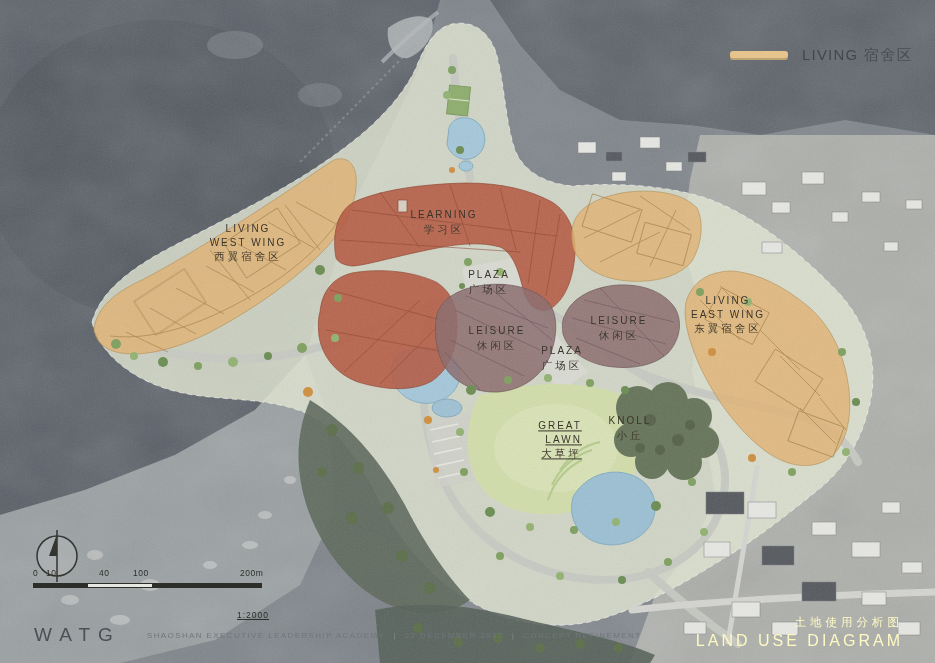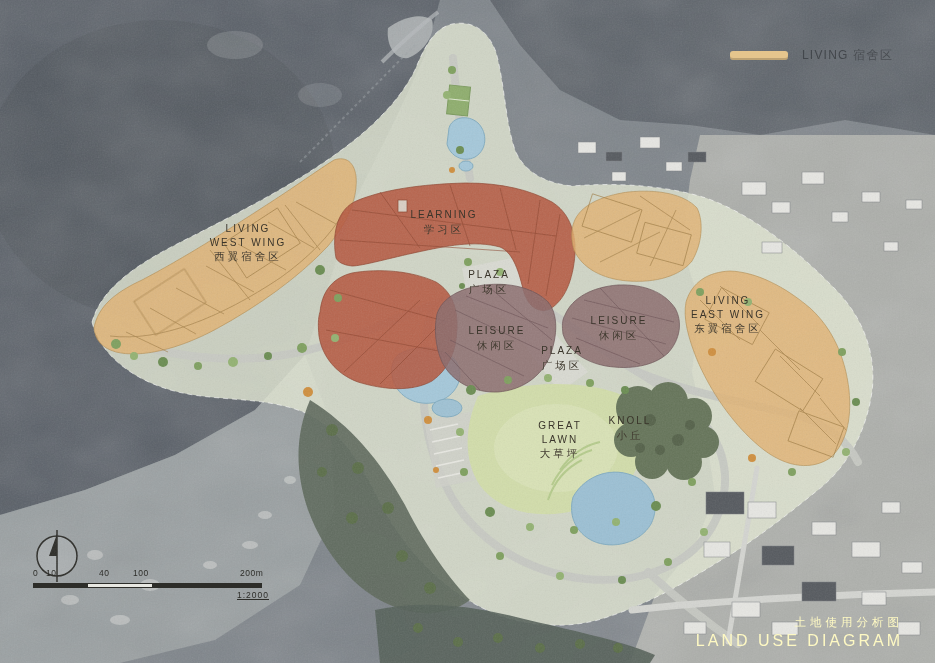--- a/index.html
+++ b/index.html
@@ -9,38 +9,38 @@
   }
   #stage svg.map{position:absolute;left:0;top:0;width:935px;height:663px;display:block;}
 
   
   .map-label{
     position:absolute;transform:translate(-50%,-50%);
     text-align:center;color:#3a352b;font-size:10px;letter-spacing:2px;
     line-height:1.35;white-space:nowrap;font-weight:400;
   }
   .map-label .cn{font-size:10.5px;letter-spacing:3px;font-weight:400;color:#413b30;}
-  .map-label.left{text-align:center;}
+  .map-label.left{text-align:right;text-decoration:underline;}
 
   
   .legend{position:absolute;left:730px;top:46px;}
   .legend-row{display:flex;align-items:center;height:19px;}
   .legend-swatch{
     width:58px;height:9px;border-radius:3px;display:inline-block;
     box-shadow:inset 0 -2px 0 rgba(0,0,0,.18);opacity:.95;
   }
-  .legend-text{margin-left:14px;font-size:12px;letter-spacing:1.2px;color:#43474c;white-space:nowrap;}
+  .legend-text{margin-left:14px;font-size:15px;letter-spacing:1.2px;color:#43474c;white-space:nowrap;}
   .legend-text .cn{letter-spacing:1.5px;color:#4a4e53;}
 
   
   .scalebar{position:absolute;left:30px;top:568px;width:245px;height:38px;font-size:8.5px;color:#2e2e2a;}
   .scalebar .tick{position:absolute;top:0;letter-spacing:.5px;}
   .scalebar .bar{position:absolute;left:3px;top:15px;width:229px;height:5px;background:#2d2d29;}
   .scalebar .bar-inset{position:absolute;left:55px;top:1px;width:64px;height:3px;background:#e8e8e2;}
-  .scalebar .ratio{position:absolute;right:6px;top:22px;letter-spacing:1px;text-decoration:underline;}
+  .scalebar .ratio{position:absolute;right:6px;top:42px;letter-spacing:1px;text-decoration:underline;}
 
   
   .footer{position:absolute;left:34px;top:624px;display:flex;align-items:center;}
   .footer .logo{font-size:19px;letter-spacing:8px;color:#4b5055;font-weight:500;}
   .footer .meta{margin-left:26px;font-size:8px;letter-spacing:1.4px;color:#71767a;white-space:nowrap;}
   .footer .meta .sep{margin:0 8px;color:#80858a;}
 
   
   .sheet-title{position:absolute;right:32px;top:615px;text-align:right;color:#fef9c3;}
   .sheet-title .cn{font-size:11.5px;letter-spacing:4px;}
@@ -374,19 +374,25 @@
     <span class="tick" style="left:16px">10</span>
     <span class="tick" style="left:69px">40</span>
     <span class="tick" style="left:103px">100</span>
     <span class="tick" style="left:210px">200m</span>
     <div class="bar">
         <div class="bar-inset"></div>
       </div>
     <span class="ratio">1:2000</span>
   </div>
 
+  <div class="footer">
+    <span class="logo">WATG</span>
+    <span class="meta">
+      <span>SHAOSHAN EXECUTIVE LEADERSHIP ACADEMY</span><span class="sep">|</span><span>22 DECEMBER 2017</span><span class="sep">|</span><span>CONCEPT REFINEMENT</span>
+    </span>
+  </div>
 
   <div class="sheet-title">
     <div class="cn">土地使用分析图</div>
     <div class="en">LAND USE DIAGRAM</div>
   </div>
 
 </div>
 
 </body></html>

